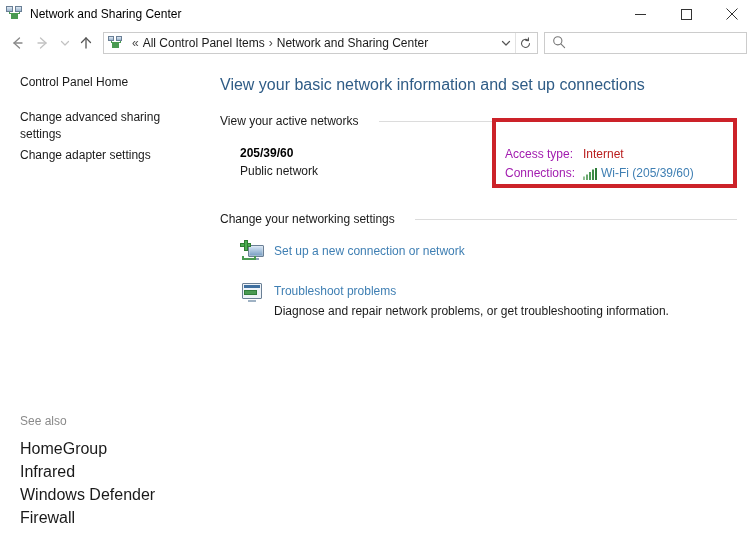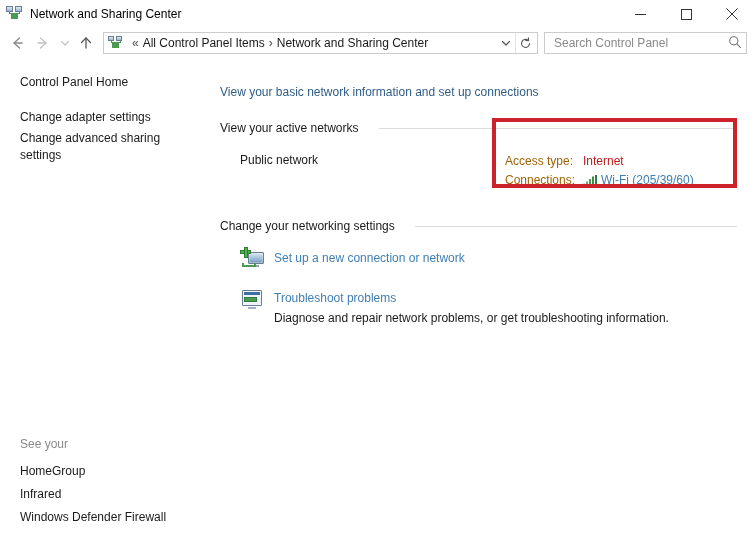--- a/index.html
+++ b/index.html
@@ -178,37 +178,37 @@
     bottom: 8px;
     width: 180px;
   }
   .see-also-title {
     color: #8a8a8a;
     font-size: 12px;
     margin-bottom: 9px;
   }
   .see-also-link {
     color: #1a1a1a;
-    font-size: 12px;
+    font-size: 16px;
     line-height: 23px;
     display: block;
     cursor: default;
   }
 
   
   .main {
     flex: 1;
     padding: 12px 18px 0 10px;
     position: relative;
   }
   .page-heading {
     color: #2f5c86;
-    font-size: 12px;
+    font-size: 16px;
     line-height: 22px;
-    margin: 11px 0 18px 0;
+    margin: 4px 0 18px 0;
     font-weight: normal;
   }
   .section-head {
     display: flex;
     align-items: center;
     gap: 20px;
     margin-bottom: 16px;
   }
   .section-head-text {
     font-size: 12px;
@@ -241,21 +241,21 @@
   .net-right {
     flex: 1;
     padding-top: 1px;
   }
   .kv-row {
     display: flex;
     align-items: center;
     line-height: 19px;
     font-size: 12px;
   }
-  .kv-label { width: 78px; flex: none; color: #a16207; }
+  .kv-label { width: 78px; flex: none; color: #a21caf; }
   .kv-value { color: #b91c1c; }
   .kv-link { color: #3f7fb3; cursor: default; }
   .signal-icon {
     display: inline-flex;
     align-items: flex-end;
     height: 12px;
     margin-right: 4px;
     vertical-align: -2px;
   }
 
@@ -386,56 +386,56 @@
     </span>
     <span class="addr-refresh">
       <svg width="13" height="13" viewBox="0 0 13 13">
         <path d="M10.5 6.5 A4 4 0 1 1 9 3.3" fill="none" stroke="#555" stroke-width="1.1" stroke-linecap="round"></path>
         <path d="M9.4 0.9 L9.5 3.6 L6.8 3.4" fill="none" stroke="#555" stroke-width="1.1" stroke-linecap="round" stroke-linejoin="round"></path>
       </svg>
     </span>
   </div>
 
   <div class="searchbox">
-    <input type="text" placeholder="Search Control Panel" style="">
     <span>
       <svg width="14" height="14" viewBox="0 0 14 14">
           <circle cx="5.8" cy="5.8" r="4.1" fill="none" stroke="#777" stroke-width="1.1"></circle>
           <line x1="8.9" y1="8.9" x2="12.6" y2="12.6" stroke="#777" stroke-width="1.1" stroke-linecap="round"></line>
         </svg>
     </span>
   </div>
 </div>
 
 <div class="content">
 
   <div class="sidebar">
     <span class="side-link home">Control Panel Home</span>
+    <span class="side-link">Change advanced sharing settings</span>
     <span class="side-link">Change adapter settings</span>
-    <span class="side-link">Change advanced sharing settings</span>
 
     <div class="see-also-wrap">
-      <div class="see-also-title">See your</div>
+      <div class="see-also-title">See also</div>
       <span class="see-also-link">HomeGroup</span>
       <span class="see-also-link">Infrared</span>
       <span class="see-also-link">Windows Defender Firewall</span>
     </div>
   </div>
 
   <div class="main">
 
     <h1 class="page-heading">View your basic network information and set up connections</h1>
 
     <div class="section-head">
       <span class="section-head-text">View your active networks</span>
       <span class="section-rule"></span>
     </div>
 
     <div class="net-row">
       <div class="net-left">
+        <div class="net-name">205/39/60</div>
         <div class="net-type">Public network</div>
       </div>
       <div class="net-right">
         <div class="kv-row">
           <span class="kv-label">Access type:</span>
           <span class="kv-value">Internet</span>
         </div>
         <div class="kv-row">
           <span class="kv-label">Connections:</span>
           <span class="signal-icon">

